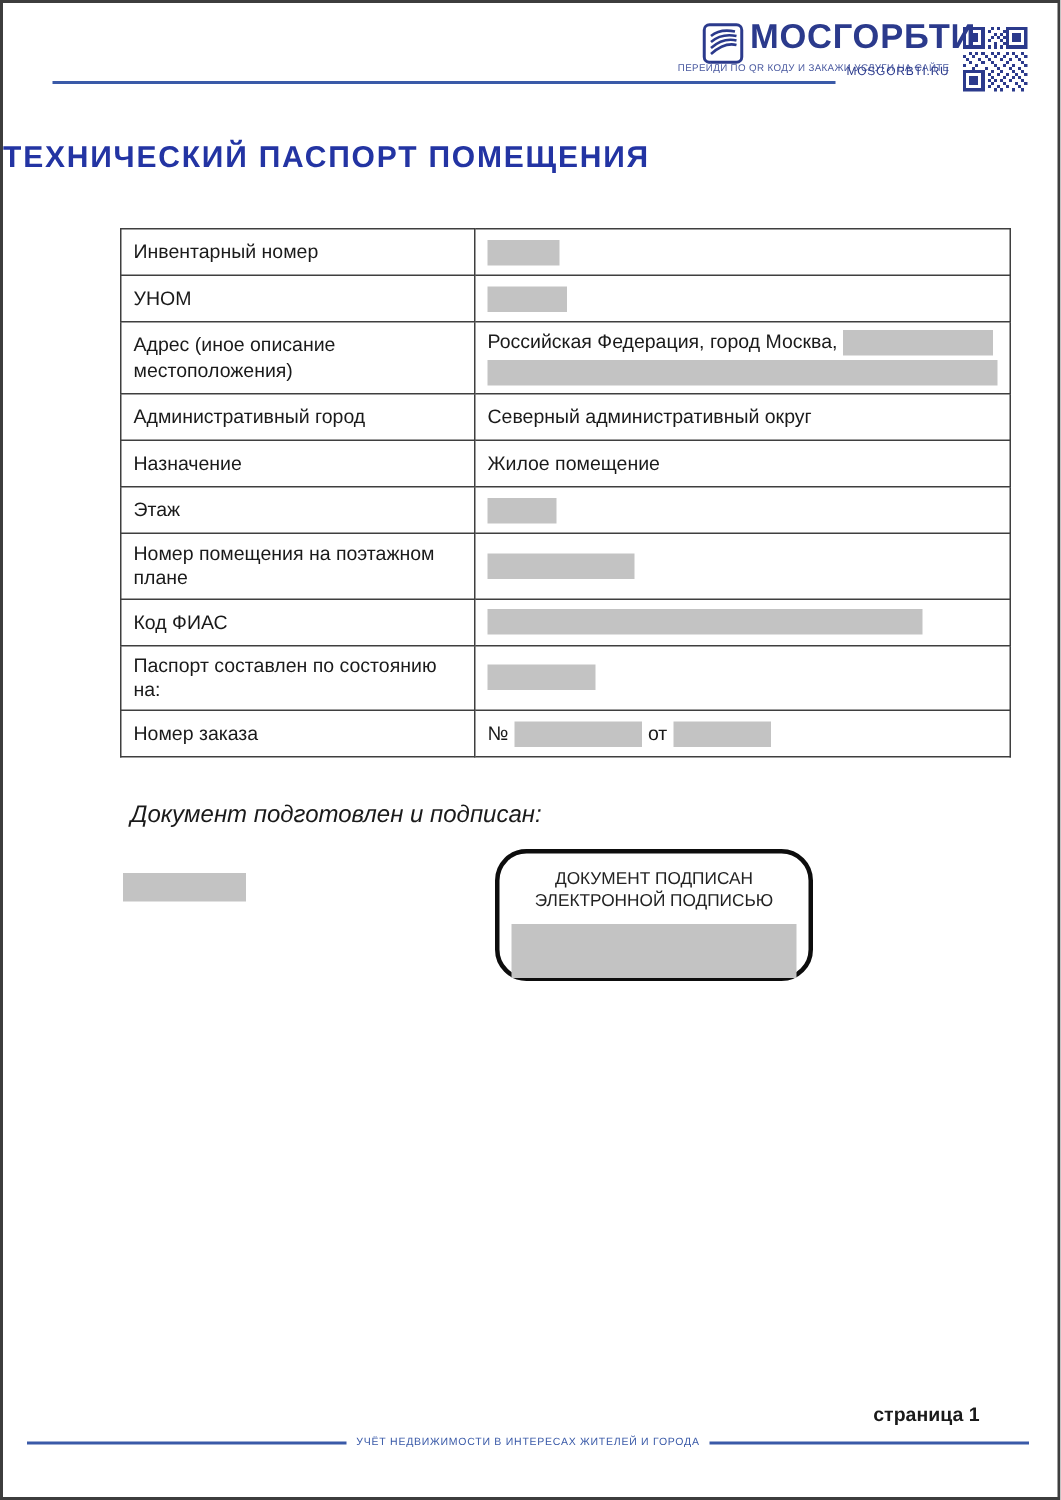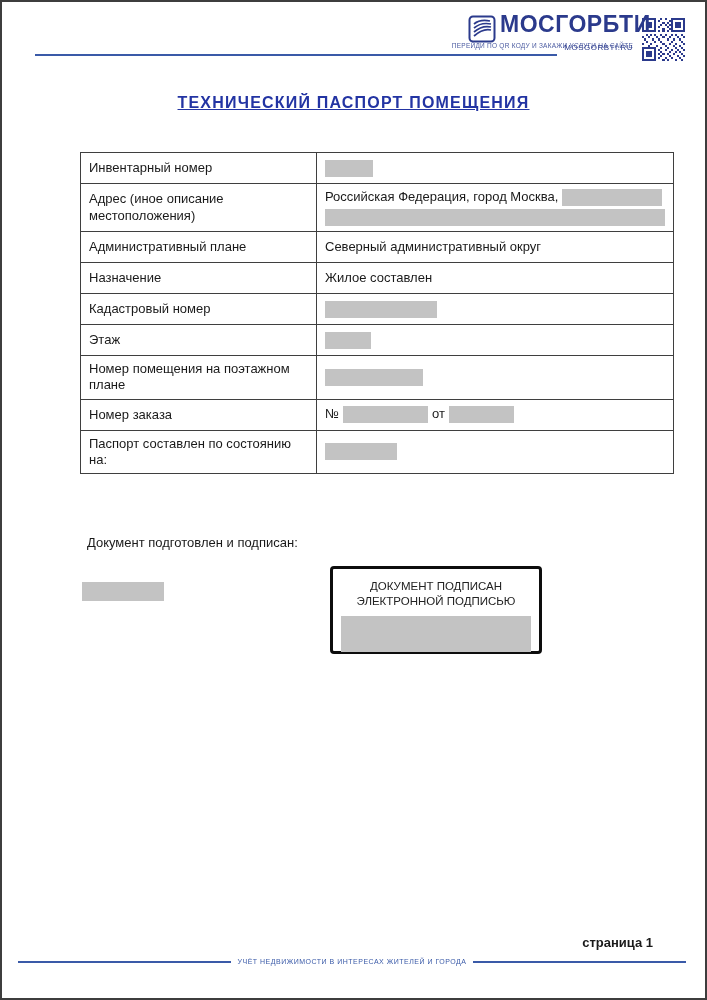--- a/index.html
+++ b/index.html
@@ -35,24 +35,22 @@
     position: absolute; top: 41px; right: 72px;
     font-size: 8px; font-weight: normal; letter-spacing: 0.5px;
     color: #2b3a8c;
     text-align: right;
   }
   .qr { position: absolute; left: 640px; top: 16px; }
 
   
   .doc-title {
     position: absolute; top: 92px; left: 0; right: 0;
-    text-align: center;
-    font-size: 16px; font-weight: bold; letter-spacing: 1.2px;
+    font-size: 20px; font-weight: bold; letter-spacing: 1.2px;
     color: #2334a3;
-    text-decoration: underline;
   }
 
   
   .info-table {
     position: absolute; left: 78px; top: 150px;
     width: 594px;
     border-collapse: collapse;
     font-size: 13px;
   }
   .info-table td {
@@ -68,28 +66,28 @@
   .redact {
     display: inline-block;
     background: #c3c3c3;
     height: 17px;
     vertical-align: middle;
   }
   .addr-line2 { margin-top: 3px; }
   .order-cell .redact { margin: 0 4px; }
 
   
-  .prepared-label { position: absolute; left: 85px; top: 533px; font-size: 13px; }
+  .prepared-label { position: absolute; left: 85px; top: 533px; font-size: 16px; font-style: italic; }
   .prepared-redact { position: absolute; left: 80px; top: 580px; width: 82px; height: 19px; background: #c3c3c3; }
 
   .stamp {
     position: absolute; left: 328px; top: 564px;
     width: 212px; height: 88px;
     border: 3px solid #0d0d0d;
-    border-radius: 4px;
+    border-radius: 21px;
     background: #ffffff;
     text-align: center;
   }
   .stamp-text {
     margin-top: 10px;
     font-size: 11.5px; line-height: 1.3;
     color: #222222;
   }
   .stamp-redact {
     margin: 7px auto 0 auto;
@@ -146,56 +144,60 @@
   </span>
 
   <div class="doc-title">ТЕХНИЧЕСКИЙ ПАСПОРТ ПОМЕЩЕНИЯ</div>
 
   <table class="info-table">
     <tbody>
         <tr class="single">
       <td class="lbl">Инвентарный номер</td>
       <td><span class="redact" style="width:48px"></span></td>
     </tr>
+    <tr class="single">
+      <td class="lbl">УНОМ</td>
+      <td><span class="redact" style="width:53px"></span></td>
+    </tr>
     <tr class="double">
       <td class="lbl">Адрес (иное описание местоположения)</td>
       <td>
         <div><span>Российская Федерация, город Москва,</span><span class="redact" style="width:100px;margin-left:4px"></span></div>
         <div class="addr-line2"><span class="redact" style="width:340px"></span></div>
       </td>
     </tr>
     <tr class="single">
-      <td class="lbl">Административный плане</td>
+      <td class="lbl">Административный город</td>
       <td>Северный административный округ</td>
     </tr>
     <tr class="single">
       <td class="lbl">Назначение</td>
-      <td>Жилое составлен</td>
-    </tr>
-    <tr class="single">
-      <td class="lbl">Кадастровый номер</td>
-      <td><span class="redact" style="width:112px"></span></td>
+      <td>Жилое помещение</td>
     </tr>
     <tr class="single">
       <td class="lbl">Этаж</td>
       <td><span class="redact" style="width:46px"></span></td>
     </tr>
     <tr class="double">
       <td class="lbl">Номер помещения на поэтажном плане</td>
       <td><span class="redact" style="width:98px"></span></td>
+    </tr>
+    <tr class="single">
+      <td class="lbl">Код ФИАС</td>
+      <td><span class="redact" style="width:290px"></span></td>
+    </tr>
+    <tr class="single">
+      <td class="lbl">Паспорт составлен по состоянию на:</td>
+      <td><span class="redact" style="width:72px"></span></td>
     </tr>
     <tr class="single">
       <td class="lbl">Номер заказа</td>
       <td class="order-cell">
         <span>№</span><span class="redact" style="width:85px"></span><span>от</span><span class="redact" style="width:65px"></span>
       </td>
-    </tr>
-    <tr class="single">
-      <td class="lbl">Паспорт составлен по состоянию на:</td>
-      <td><span class="redact" style="width:72px"></span></td>
     </tr>
   </tbody>
     </table>
 
   <div class="prepared-label">Документ подготовлен и подписан:</div>
   <div class="prepared-redact"></div>
 
   <div class="stamp">
     <div class="stamp-text">
       <div>ДОКУМЕНТ ПОДПИСАН</div>

